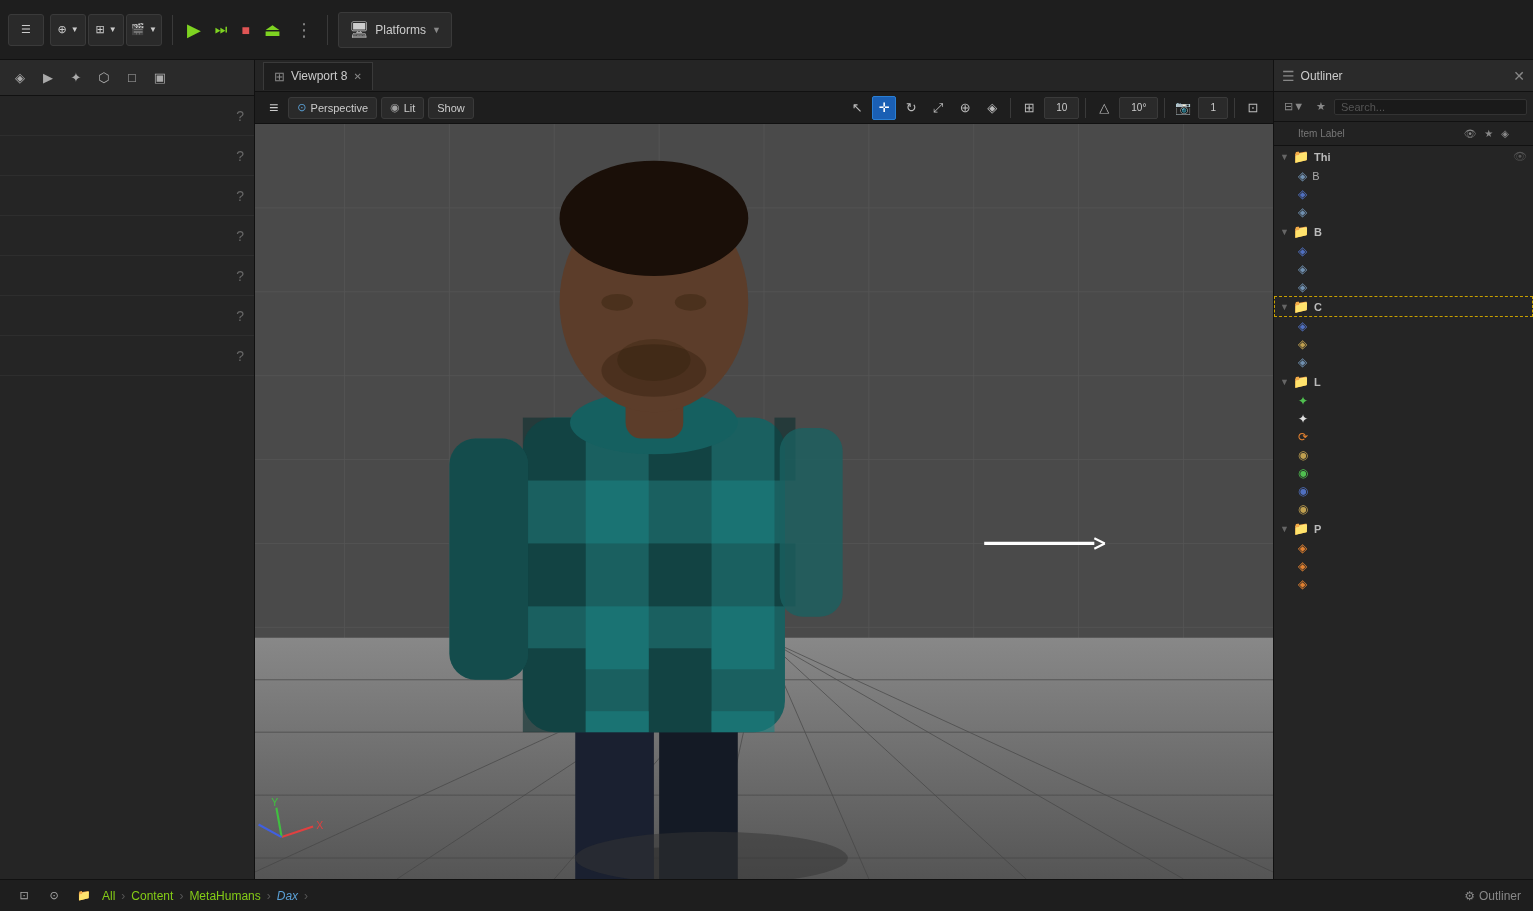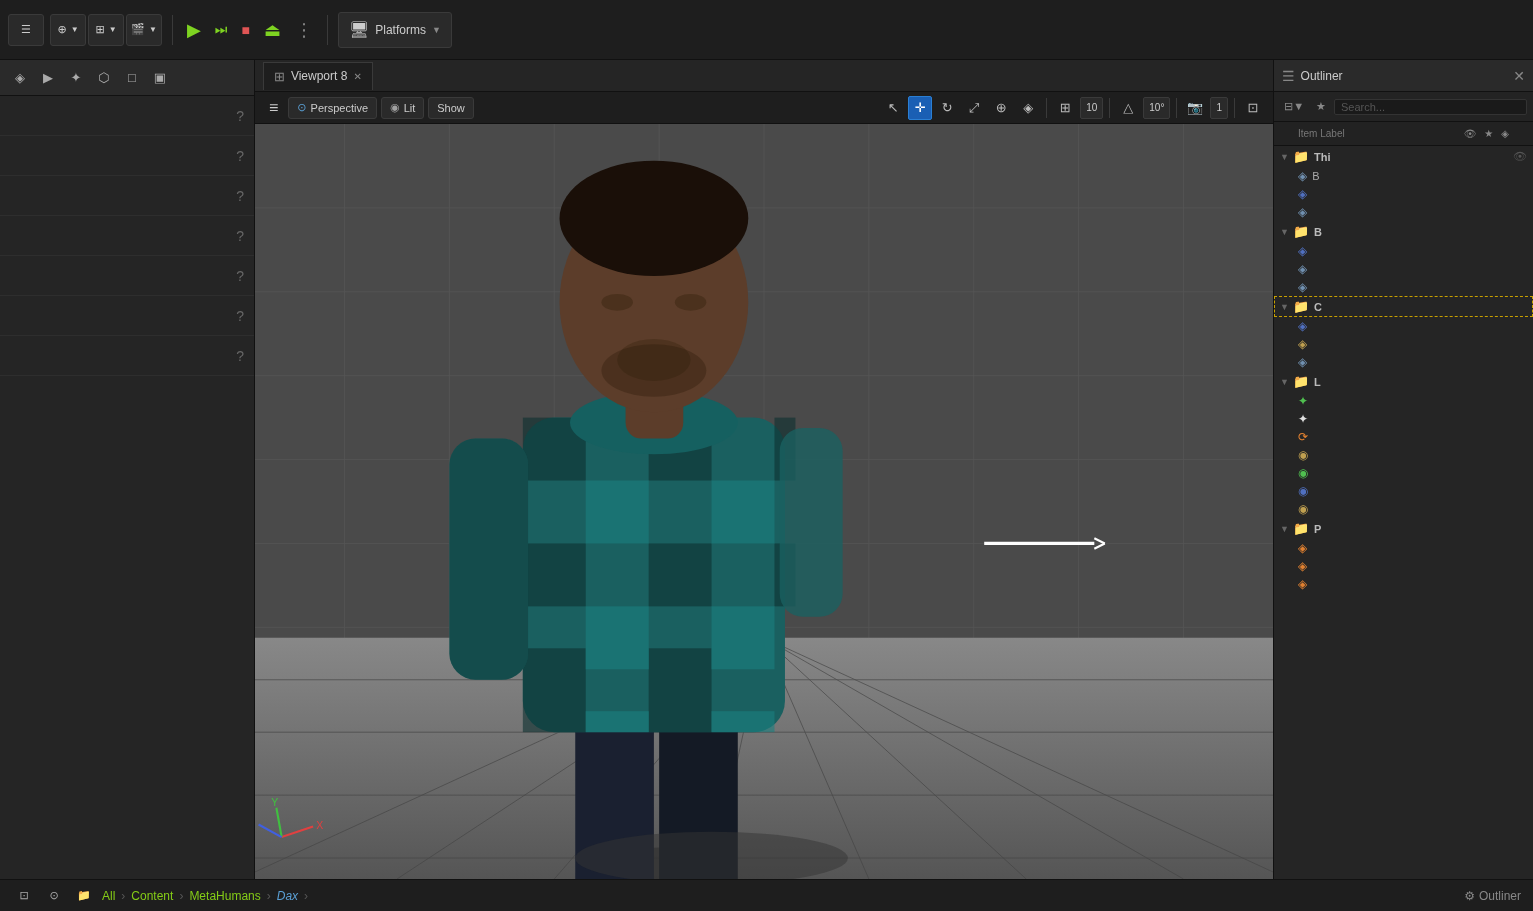--- a/index.html
+++ b/index.html
@@ -228,21 +228,21 @@
       align-items: center;
       justify-content: center;
       border-radius: 2px;
       font-size: 13px;
     }
     .vp-icon-btn.active { background: #1a5fb4; color: #fff; border-color: #2a7fd4; }
     .vp-num-btn {
       background: #2a2a2a;
       border: 1px solid #3a3a3a;
       color: #ccc;
-      padding: 2px 5px;
+      padding: 2px 11px;
       border-radius: 2px;
       font-size: 10px;
       cursor: pointer;
       height: 22px;
       display: flex;
       align-items: center;
     }
 
     
     .viewport-scene {

